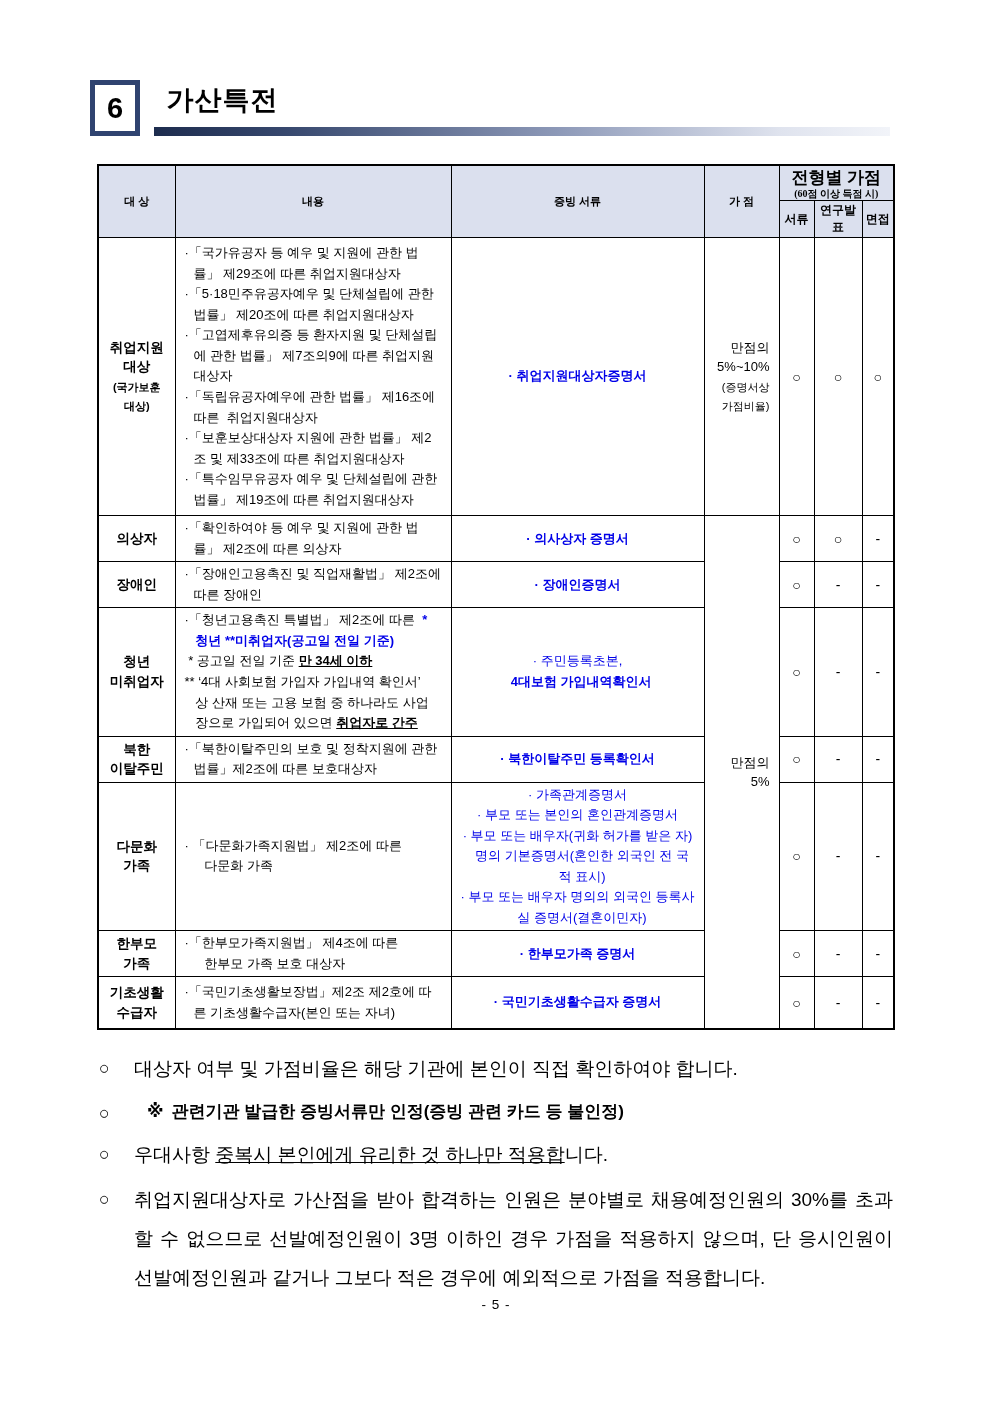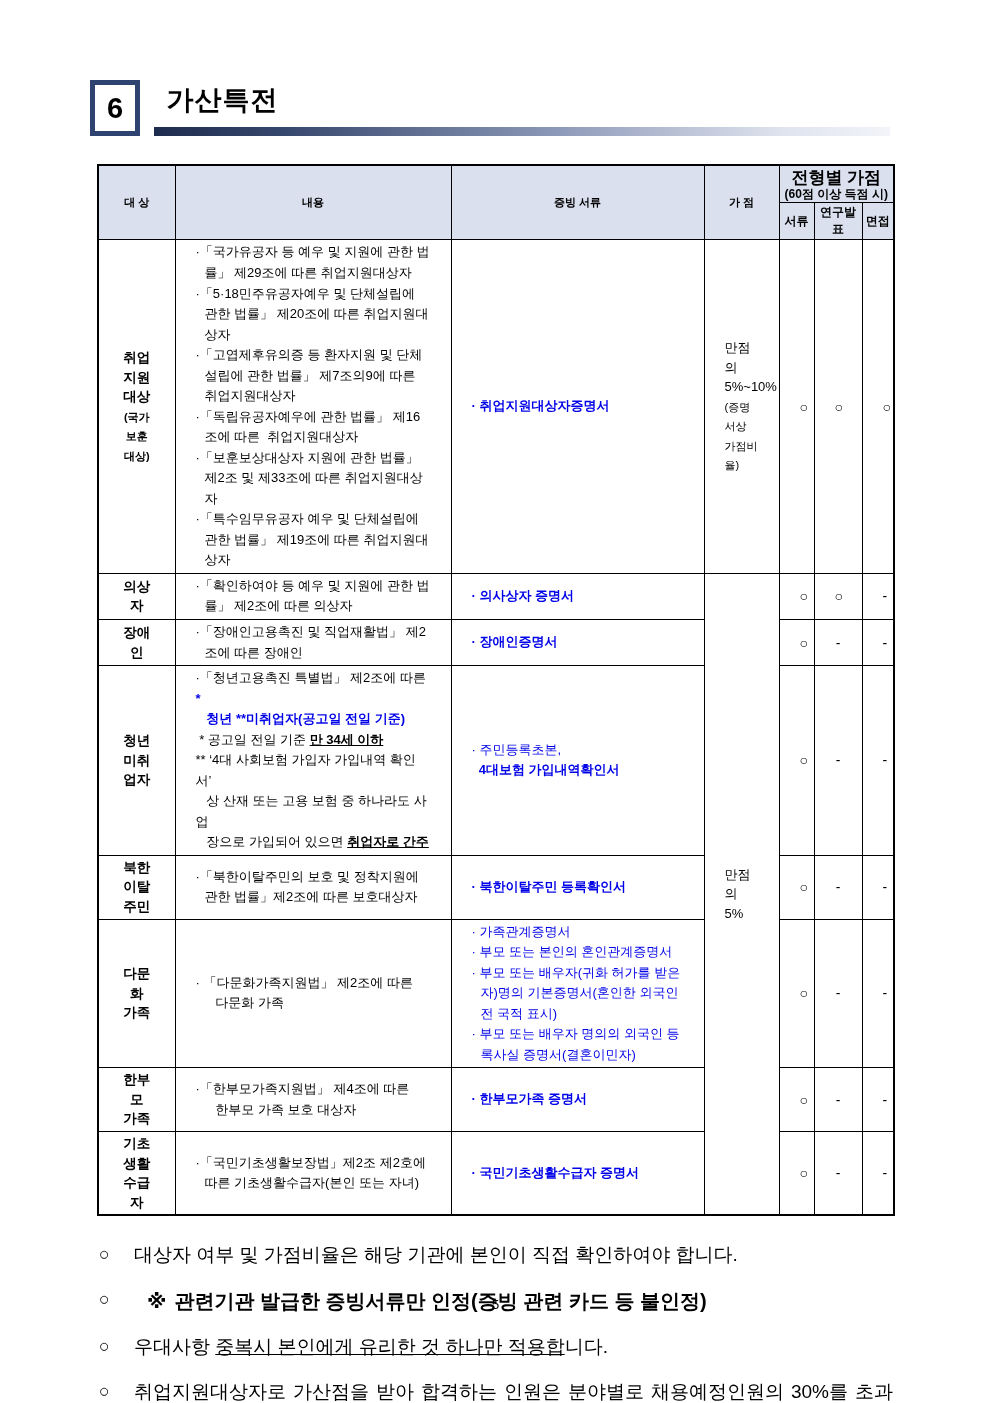--- a/index.html
+++ b/index.html
@@ -8,45 +8,45 @@
 
   
   .sec-head{position:relative;height:60px;margin-left:-7px;}
   .sec-num-box{display:inline-block;box-sizing:border-box;width:50px;height:56px;border:5px solid #2f4370;background:#fff;text-align:center;vertical-align:top;}
   .sec-num-box span{font-size:29px;font-weight:bold;line-height:46px;}
   .sec-title{display:inline-block;margin:2px 0 0 22px;font-size:27px;font-weight:bold;letter-spacing:1px;vertical-align:top;}
   .grad-bar{position:absolute;left:64px;right:3px;bottom:4px;height:9px;background:linear-gradient(to right,#1d2c4e,#37486e 18%,#8d99b8 55%,#dfe3ee 85%,#f2f4f9);}
 
   
   table.bonus{border-collapse:collapse;width:796px;margin-top:24px;table-layout:fixed;border:2px solid #000;}
-  .bonus th,.bonus td{border:1px solid #000;padding:2px 20px;box-sizing:border-box;vertical-align:middle;}
+  .bonus th,.bonus td{border:1px solid #000;padding:2px 9px;box-sizing:border-box;vertical-align:middle;}
   .bonus th{background:#dbe0ee;font-weight:bold;text-align:center;padding:1px 0;}
   .th-main{font-size:11px;}
   .th-sub{font-size:12px;height:20px;}
   .gtitle{font-size:17px;line-height:1.25;}
-  .gsub{font-size:12px;line-height:1.1;}
+  .gsub{font-size:10px;line-height:1.1;font-family:Liberation Serif, serif;}
   td.target{text-align:center;font-weight:bold;font-size:13.5px;line-height:1.45;white-space:pre-wrap;}
   td.content,td.evidence{font-size:13px;line-height:1.58;white-space:pre-wrap;}
-  td.points{text-align:left;font-size:13px;line-height:1.5;white-space:pre-wrap;}
+  td.points{text-align:right;font-size:13px;line-height:1.5;white-space:pre-wrap;}
   td.mark{text-align:center;font-size:14px;}
   .li{display:block;padding-left:9px;text-indent:-9px;}
-  .blue{color:#0000e8;}
+  .blue{color:#0000e8;text-align:center;}
   .b{font-weight:bold;}
   .u{text-decoration:underline;}
   .sm{font-size:11px;}
   tr.hr1{height:278px;} tr.hr2{height:40px;} tr.hr3{height:44px;} tr.hr4{height:122px;}
   tr.hr5{height:46px;} tr.hr6{height:120px;} tr.hr7{height:44px;} tr.hr8{height:52px;}
 
   
   .notes{margin-top:20px;font-size:19px;line-height:2.05;}
   .notes-title{font-size:20px;font-weight:bold;line-height:1.4;margin-bottom:8px;}
   .notes-title .marker{margin-right:12px;font-size:18px;}
   .note-item{position:relative;padding-left:37px;margin-top:6px;text-align:justify;}
   .note-marker{position:absolute;left:2px;top:0;font-size:18px;}
-  .note-ref{padding-left:50px;font-weight:bold;font-size:20px;margin-top:2px;}
+  .note-ref{padding-left:50px;font-weight:bold;font-size:17px;margin-top:2px;}
   .note-ref .ref-marker{margin-right:8px;}
   .note-seg{white-space:pre-wrap;}
 
   .page-footer{position:absolute;bottom:34px;left:0;width:100%;text-align:center;font-size:13.5px;letter-spacing:1px;}
 </style>
 </head>
 <body>
 
 <div class="page">
 

